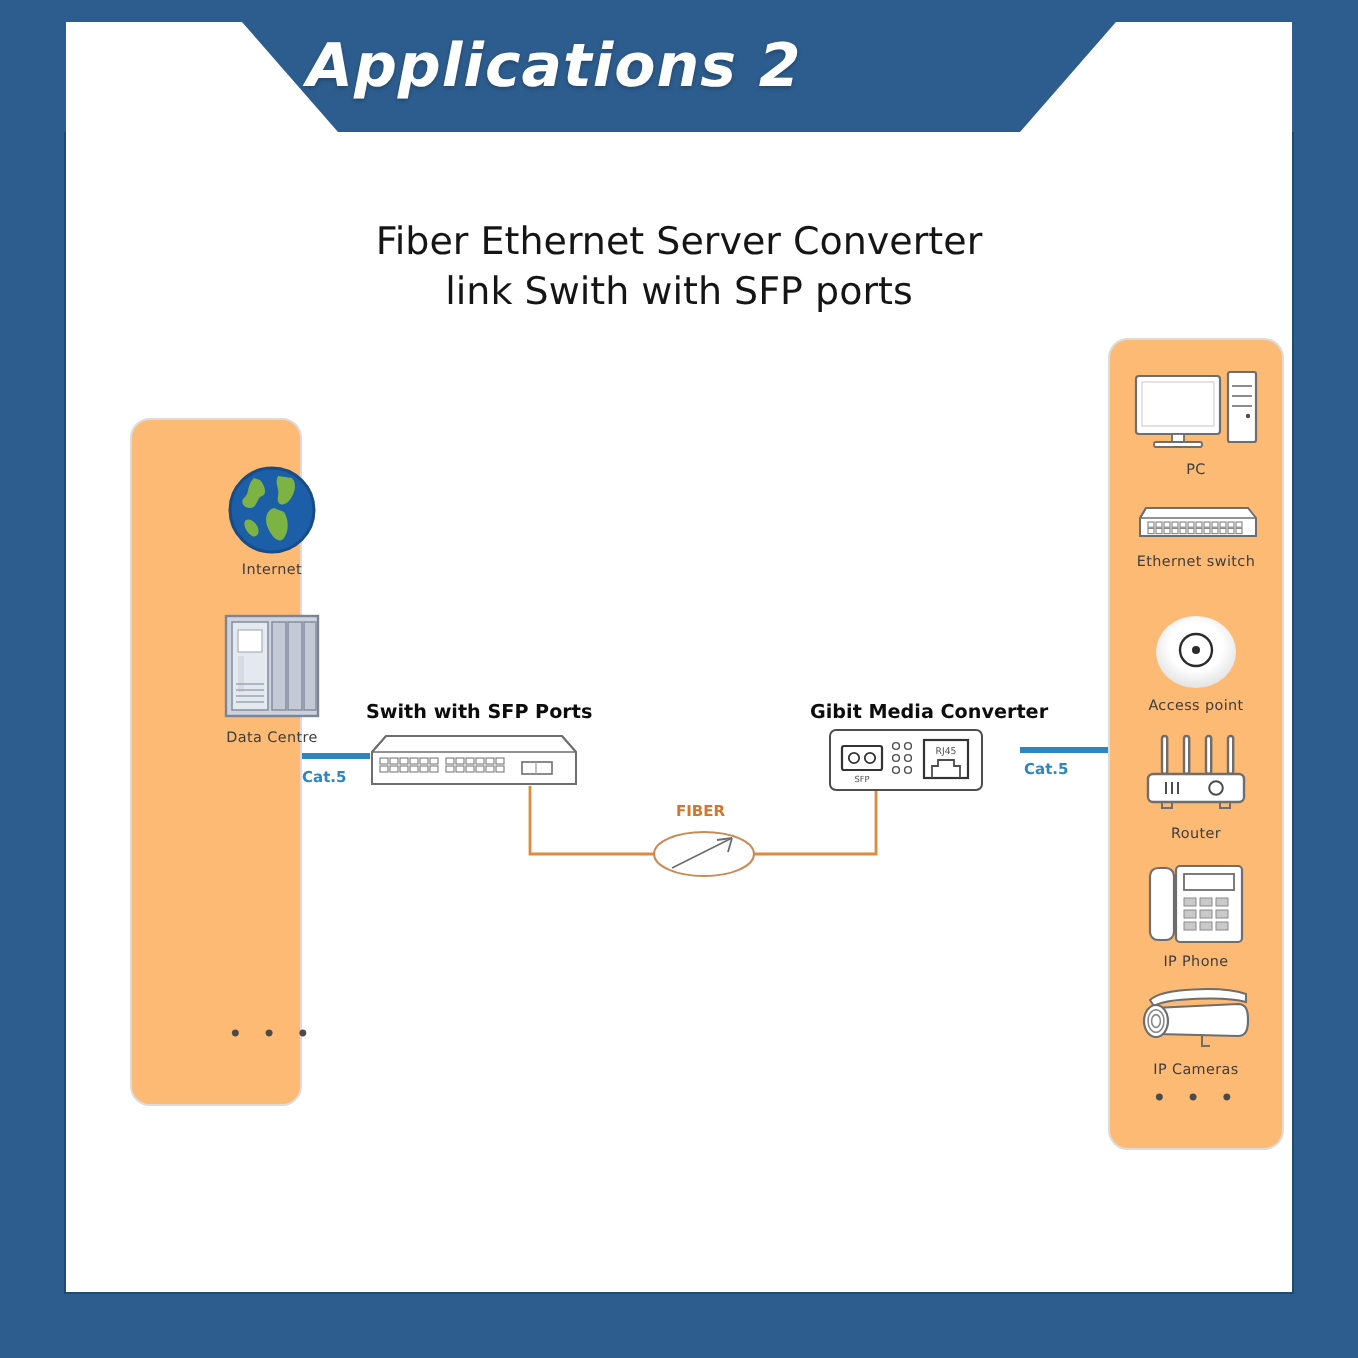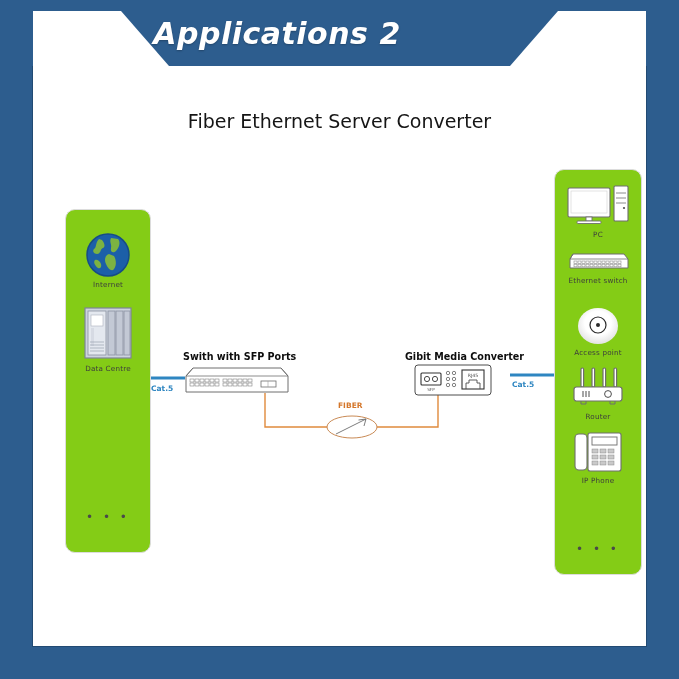--- a/index.html
+++ b/index.html
@@ -72,28 +72,29 @@
     color: #151515;
     font-size: 19px;
     line-height: 25px;
     font-family: "DejaVu Sans", sans-serif;
   }
   
   .panel {
     position: absolute;
     border: 1px solid #dcdcdc;
     border-radius: 10px;
-    background: #84cc16;
+    background: #fdba74;
     box-sizing: border-box;
   }
   .panel-left {
     left: 32px;
     top: 176px;
     width: 86px;
     height: 344px;
+    padding-left: 28px;
   }
   .panel-right {
     left: 521px;
     top: 136px;
     width: 88px;
     height: 406px;
   }
   .node {
     position: absolute;
     width: 100%;
@@ -159,20 +160,21 @@
       <svg class="banner-shape" width="679" height="66" viewBox="0 0 679 66">
         <rect x="0" y="0" width="679" height="66" fill="#2d5d8e"></rect>
         <path d="M 33 11 L 121 11 L 169 66 L 33 66 Z" fill="#ffffff"></path>
         <path d="M 646 11 L 558 11 L 510 66 L 646 66 Z" fill="#ffffff"></path>
       </svg>
       <div class="banner-title">Applications 2</div>
     </div>
 
     <div class="diagram-title">
       <div>Fiber Ethernet Server Converter</div>
+      <div>link Swith with SFP ports</div>
     </div>
 
     <svg style="position:absolute; left:0; top:0;" width="613" height="613">
 
       <line x1="118" y1="345" x2="152" y2="345" stroke="#2e86c1" stroke-width="3"></line>
 
       <line x1="477" y1="342" x2="523" y2="342" stroke="#2e86c1" stroke-width="3"></line>
 
       <path d="M 232 360 L 232 394 L 295 394" fill="none" stroke="#e08a3c" stroke-width="1.4"></path>
       <path d="M 343 394 L 405 394 L 405 360" fill="none" stroke="#e08a3c" stroke-width="1.4"></path>
@@ -323,20 +325,31 @@
               <rect x="28" y="25" width="6" height="4"></rect>
               <rect x="36" y="25" width="6" height="4"></rect>
             <rect x="20" y="31" width="6" height="4"></rect>
               <rect x="28" y="31" width="6" height="4"></rect>
               <rect x="36" y="31" width="6" height="4"></rect>
           </g>
         </svg>
         <div class="node-label">IP Phone</div>
       </div>
 
+      <div class="node" style="top:322px;">
+        <svg class="node-art" width="62" height="36" viewBox="0 0 62 36">
+          <path d="M8 8 C14 2 44 1 56 5 L56 9 C46 6 16 7 10 11 Z" fill="#ffffff" stroke="#6e6e6e" stroke-width="1"></path>
+          <path d="M10 12 L52 10 C56 10 57 13 57 18 C57 23 56 26 52 26 L12 25 Z" fill="#ffffff" stroke="#6e6e6e" stroke-width="1.1"></path>
+          <ellipse cx="11" cy="18.5" rx="6" ry="8" fill="#ffffff" stroke="#6e6e6e" stroke-width="1.1"></ellipse>
+          <ellipse cx="11" cy="18.5" rx="4" ry="5.6" fill="none" stroke="#8a8a8a" stroke-width="0.8"></ellipse>
+          <ellipse cx="11" cy="18.5" rx="2.2" ry="3.2" fill="none" stroke="#8a8a8a" stroke-width="0.8"></ellipse>
+          <path d="M34 26 L34 31 L38 31" fill="none" stroke="#6e6e6e" stroke-width="1"></path>
+        </svg>
+        <div class="node-label">IP Cameras</div>
+      </div>
 
       <div class="dots" style="top:372px;">• • •</div>
     </div>
 
     <div class="dev-title switch-title">Swith with SFP Ports</div>
     <div class="switch-box">
       <svg width="110" height="32" viewBox="0 0 110 32">
         <path d="M12 3 L100 3 L107 11 L107 27 L5 27 L5 11 Z" fill="#ffffff" stroke="#6e6e6e" stroke-width="1"></path>
         <path d="M5 11 L107 11" stroke="#6e6e6e" stroke-width="0.8"></path>
         <path d="M12 3 L5 11" stroke="#6e6e6e" stroke-width="0.8"></path>

